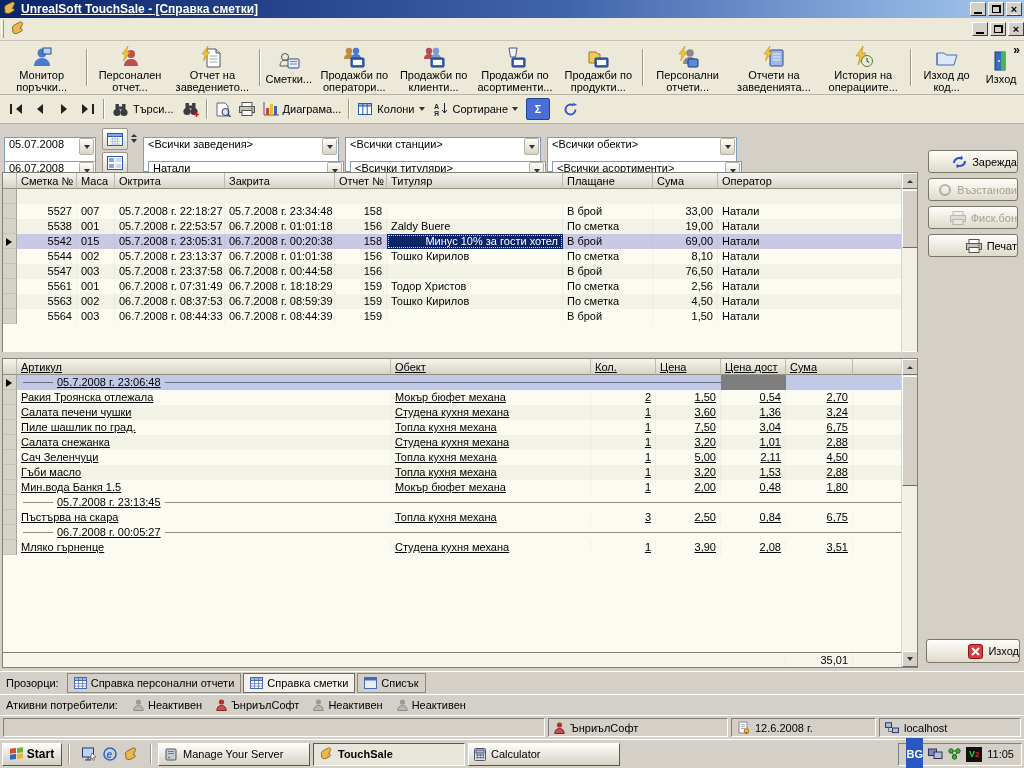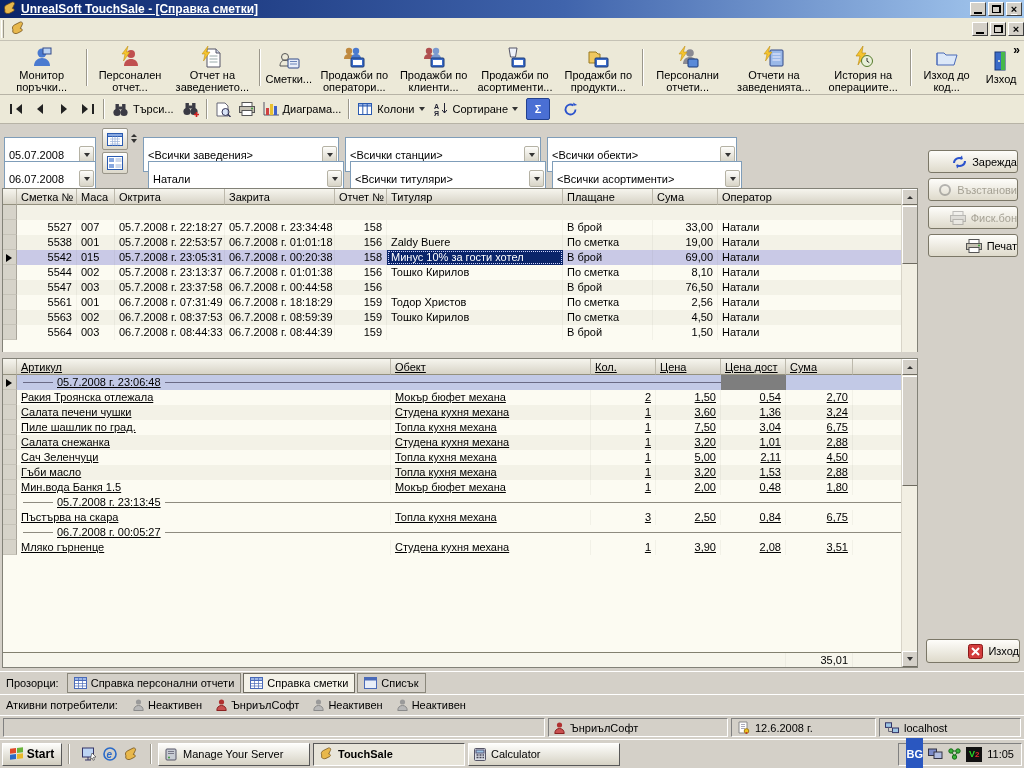--- a/index.html
+++ b/index.html
@@ -48,44 +48,44 @@
   
   #tb2 { position:absolute; left:0; top:95px; width:1024px; height:29px; background:#ece9d8;
     border-bottom:1px solid #b7b3a6; display:flex; align-items:center; padding-left:4px; }
   .sbtn { height:22px; min-width:24px; padding:0 3px; display:flex; align-items:center; justify-content:center;
           gap:4px; border:1px solid transparent; border-radius:2px; }
   .sbtn.pressed { background:#4a6fd4; border:1px solid #23418f; color:#fff; }
 
   
   #filters { position:absolute; left:0; top:124px; width:920px; height:52px; }
   .frow { position:absolute; left:4px; height:21px; display:flex; align-items:center; gap:6px; }
-  .combo { background:#fff; border:1px solid #7f9db9; height:35px; display:flex; align-items:center;margin-top:32px; }
+  .combo { background:#fff; border:1px solid #7f9db9; height:35px; display:flex; align-items:flex-start;margin-top:32px; }
   .combo .txt { flex:1; padding:0 4px; white-space:nowrap; overflow:hidden; }
   .combo .drop { width:15px; height:17px; margin-right:1px; background:linear-gradient(#fdfdfb,#d8d4c6);
                  border:1px solid #b5b2a4; border-radius:2px; display:flex; align-items:center; justify-content:center; }
   .tool-ic { width:26px; height:22px; border:1px solid #9a968a; border-radius:2px;
              background:linear-gradient(#fff,#dcd8ca); display:flex; align-items:center; justify-content:center; }
   .spin { display:flex; flex-direction:column; gap:2px; margin-left:-3px; }
 
   
   .grid { position:absolute; left:2px; width:916px; background:#fcfbf2; border:1px solid #828177; overflow:hidden; }
-  #grid-top { top:188px; height:196px; }
+  #grid-top { top:172px; height:196px; }
   #grid-bot { top:358px; height:310px;text-decoration:underline; }
   #splitter { position:absolute; left:2px; top:352px; width:916px; height:6px; background:#d4d0c8; }
   .trow { display:grid; grid-template-columns:14px 60px 38px 110px 110px 52px 176px 90px 65px 1fr; height:15px; line-height:15px; }
   .brow { display:grid; grid-template-columns:14px 374px 200px 65px 65px 65px 67px 1fr; height:15px; line-height:15px; }
   .hrow  { height:16px; line-height:16px; }
   .gh { background:linear-gradient(#f6f5ee,#d7d3c6); border-right:1px solid #bdb9ac; border-bottom:1px solid #94917f;
         padding:0 4px; white-space:nowrap; overflow:hidden; }
   .cell { padding:0 4px; white-space:nowrap; overflow:hidden; border-right:1px solid rgba(90,90,70,0.06); }
   .num { text-align:right; }
   .marker { background:#d6d3c9; border-right:1px solid #a8a49a; border-bottom:1px solid #c6c3b8; padding:0; position:relative; }
   .alt { background:#f3f2e7; }
   .sel-row { background:#c9c9e6; }
-  .sel-cell { background:#0a246a !important; color:#fff; outline:1px dotted #cfd4ff; outline-offset:-2px; }
+  .sel-cell { background:#0a246a !important; color:#fff; outline:1px dotted #cfd4ff; outline-offset:-2px;text-align:right; }
   .arr { position:absolute; left:3px; top:3.5px; width:0; height:0;
          border-top:4px solid transparent; border-bottom:4px solid transparent; border-left:6px solid #000; }
   .gsel { background:#c2c9e6; }
   .gwrap { display:flex; align-items:center; padding-left:6px; overflow:hidden; white-space:nowrap; }
   .gl { height:1px; background:#8e8b80; }
   .gtxt { padding:0 4px; }
   .dark { background:#7e7e7e; }
   .gfoot { position:absolute; left:0; right:16px; bottom:0; border-top:1px solid #82806f; background:#f7f6ec; }
 
   

